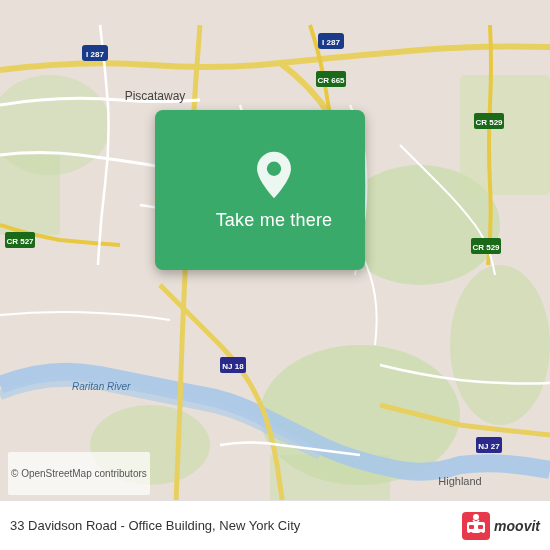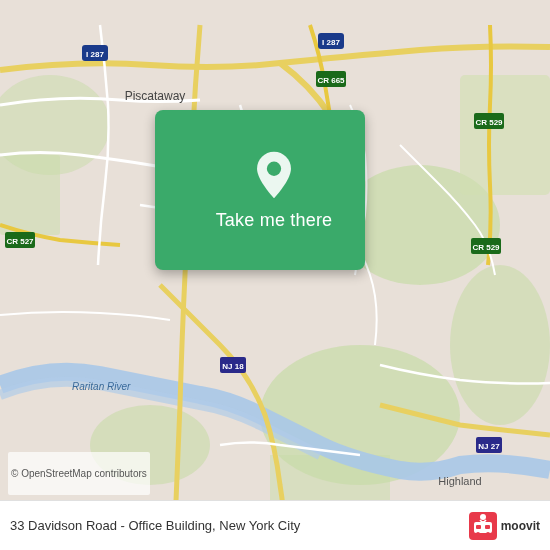--- a/index.html
+++ b/index.html
@@ -96,23 +96,24 @@
       align-items: center;
       gap: 4px;
     }
 
     #moovit-icon {
       width: 28px;
       height: 28px;
     }
 
     #moovit-text {
-      font-size: 12px;
+      font-size: 14px;
       font-weight: bold;
       color: #333;
+      font-style: italic;
     }
 
     #copyright-text {
       position: absolute;
       bottom: 55px;
       left: 8px;
       font-size: 10px;
       color: #555;
       background: rgba(255,255,255,0.7);
       padding: 16px 3px;

